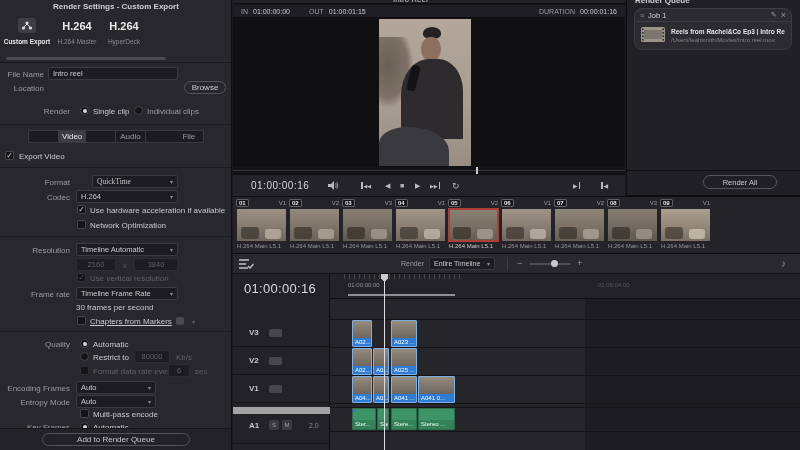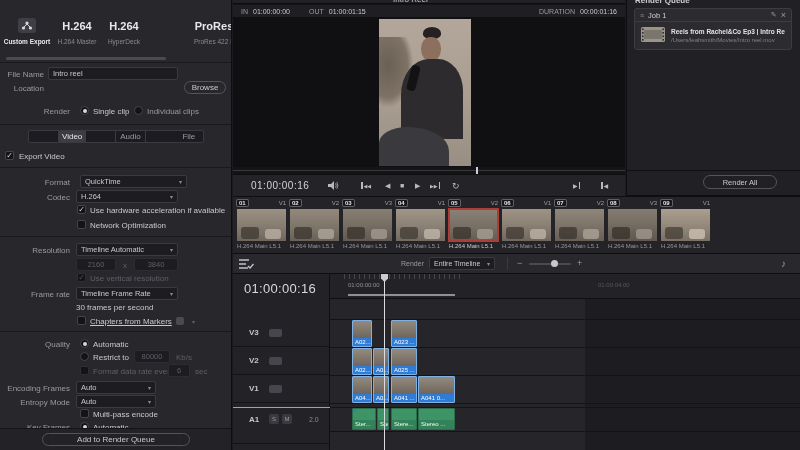--- a/index.html
+++ b/index.html
@@ -47,44 +47,41 @@
   .ac .clbl { position:absolute; bottom:0; left:0; right:0; height:9px; color:#eafef2; font-size:6px; line-height:9px; padding-left:2px; white-space:nowrap; overflow:hidden; background:rgba(0,0,0,0.12); }
   .hline { position:absolute; left:0; width:470px; height:1px; background:#141417; }
 </style>
 </head>
 <body>
 
 <div id="app">
 
   <div class="abs" style="left:0;top:0;width:232px;height:450px;background:#27272c;border-right:1px solid #0e0e10;overflow:hidden;">
 
+    <div class="abs" style="top:2px;left:0;width:232px;text-align:center;font-size:8px;color:#cfcfd3;font-weight:bold;">Render Settings - Custom Export</div>
 
     <div class="preset" style="left:2px;width:50px;">
       <div class="abs" style="left:16px;top:4px;width:18px;height:15px;background:#3e3e44;border-radius:3px;">
         <svg width="18" height="15" viewBox="0 0 18 15">
             <circle cx="9" cy="5" r="1.6" fill="#d9d9dd"></circle>
             <circle cx="5.5" cy="10" r="1.6" fill="#d9d9dd"></circle>
             <circle cx="12.5" cy="10" r="1.6" fill="#d9d9dd"></circle>
             <path d="M9 6 L6 9 M9 6 L12 9" stroke="#d9d9dd" stroke-width="1"></path>
           </svg>
       </div>
       <div class="sub" style="margin-top:24px;color:#e8e8ea;font-weight:bold;">Custom Export</div>
     </div>
     <div class="preset" style="left:54px;width:46px;">
       <div class="big">H.264</div>
       <div class="sub">H.264 Master</div>
     </div>
     <div class="preset" style="left:102px;width:44px;">
       <div class="big">H.264</div>
       <div class="sub">HyperDeck</div>
     </div>
-    <div class="preset" style="left:194px;width:40px;">
-      <div class="big">ProRes</div>
-      <div class="sub">ProRes 422 H</div>
-    </div>
 
     <div class="abs" style="left:6px;top:57px;width:160px;height:3px;background:#4a4a50;border-radius:2px;"></div>
     <div class="divider" style="top:62px;"></div>
 
     <div class="rlabel" style="top:70px;width:44px;">File Name</div>
     <div class="fld" style="left:48px;top:67px;width:130px;">
         <span>Intro reel</span>
       </div>
     <div class="rlabel" style="top:84px;width:44px;">Location</div>
     <button class="pill" style="left:184px;top:81px;width:42px;height:13px;">
@@ -104,21 +101,21 @@
       <div class="tab" style="border-left:1px solid #3a3a40;border-right:1px solid #3a3a40;">Audio</div>
       <div class="tab">File</div>
     </div>
 
     <div class="cb" style="left:5px;top:151px;"><span>✓</span></div>
     <span class="abs val" style="left:19px;top:152px;">Export Video</span>
 
     <div class="divider" style="top:167px;"></div>
 
     <div class="rlabel" style="top:178px;">Format</div>
-    <div class="fld dd" style="left:80px;top:175px;width:107px;">
+    <div class="fld dd" style="left:92px;top:175px;width:86px;font-family:Liberation Serif, serif;">
         <span>QuickTime</span>
         <span class="chev">▾</span>
       </div>
     <div class="rlabel" style="top:193px;">Codec</div>
     <div class="fld dd" style="left:76px;top:190px;width:102px;">
         <span>H.264</span>
         <span class="chev">▾</span>
       </div>
 
     <div class="cb" style="left:77px;top:205px;"><span>✓</span></div>
@@ -260,21 +257,21 @@
       <span class="tbtn" style="left:368px;top:7px;font-size:6px;">
           <i class="tb"></i>
           <span>◀</span>
         </span>
     </div>
   </div>
 
   <div class="abs" style="left:626px;top:0;width:174px;height:196px;background:#212125;border-left:1px solid #0e0e10;border-bottom:1px solid #0e0e10;overflow:hidden;">
     <span class="abs" style="left:8px;top:-4px;font-size:8px;font-weight:bold;color:#d0d0d4;">Render Queue</span>
 
-    <div class="abs" style="left:7px;top:8px;width:158px;height:42px;background:#2b2b30;border:1px solid #3c3c42;border-radius:3px;overflow:hidden;">
+    <div class="abs" style="left:7px;top:8px;width:158px;height:42px;background:#2b2b30;border:1px solid #3c3c42;border-radius:8px;overflow:hidden;">
       <div style="height:13px;border-bottom:1px solid #3c3c42;display:flex;align-items:center;padding:0 5px;gap:4px;">
         <span style="font-size:7px;color:#8a8a90;">≡</span>
         <span style="font-size:7.5px;color:#d0d0d4;">Job 1</span>
         <span style="flex:1;"></span>
         <span style="font-size:7px;color:#9a9aa0;">✎</span>
         <span style="font-size:9px;color:#9a9aa0;line-height:7px;">×</span>
       </div>
       <div style="display:flex;align-items:center;padding:5px 6px;gap:6px;">
         <span>
           <svg width="24" height="15" viewBox="0 0 24 15">
@@ -408,21 +405,21 @@
         <span class="ticon" style="top:10px;"></span>
       </div>
       <div class="trow" style="top:73px;height:28px;">
         <span class="tname" style="top:9px;">V2</span>
         <span class="ticon" style="top:10px;"></span>
       </div>
       <div class="trow" style="top:101px;height:28px;">
         <span class="tname" style="top:9px;">V1</span>
         <span class="ticon" style="top:10px;"></span>
       </div>
-      <div class="trow" style="top:133px;height:37px;border-top:1px solid #a3a3a3;">
+      <div class="trow" style="top:133px;height:37px;border-top:7px solid #a3a3a3;">
         <span class="tname" style="top:7px;">A1</span>
         <span class="smchip" style="left:36px;top:6px;">S</span>
         <span class="smchip" style="left:49px;top:6px;">M</span>
         <span class="abs" style="left:76px;top:8px;font-size:7px;color:#8a8a90;">2.0</span>
       </div>
     </div>
 
     <div class="abs" style="left:97px;top:20px;width:470px;height:25px;background:#232327;border-bottom:1px solid #0f0f12;">
       <div class="abs" style="left:14px;top:0;width:120px;height:5px;background:repeating-linear-gradient(90deg,#45454b 0 1px,transparent 1px 5px);"></div>
       <span class="abs" style="left:18px;top:8px;font-size:6px;color:#8f8f95;">01:00:00:00</span>

